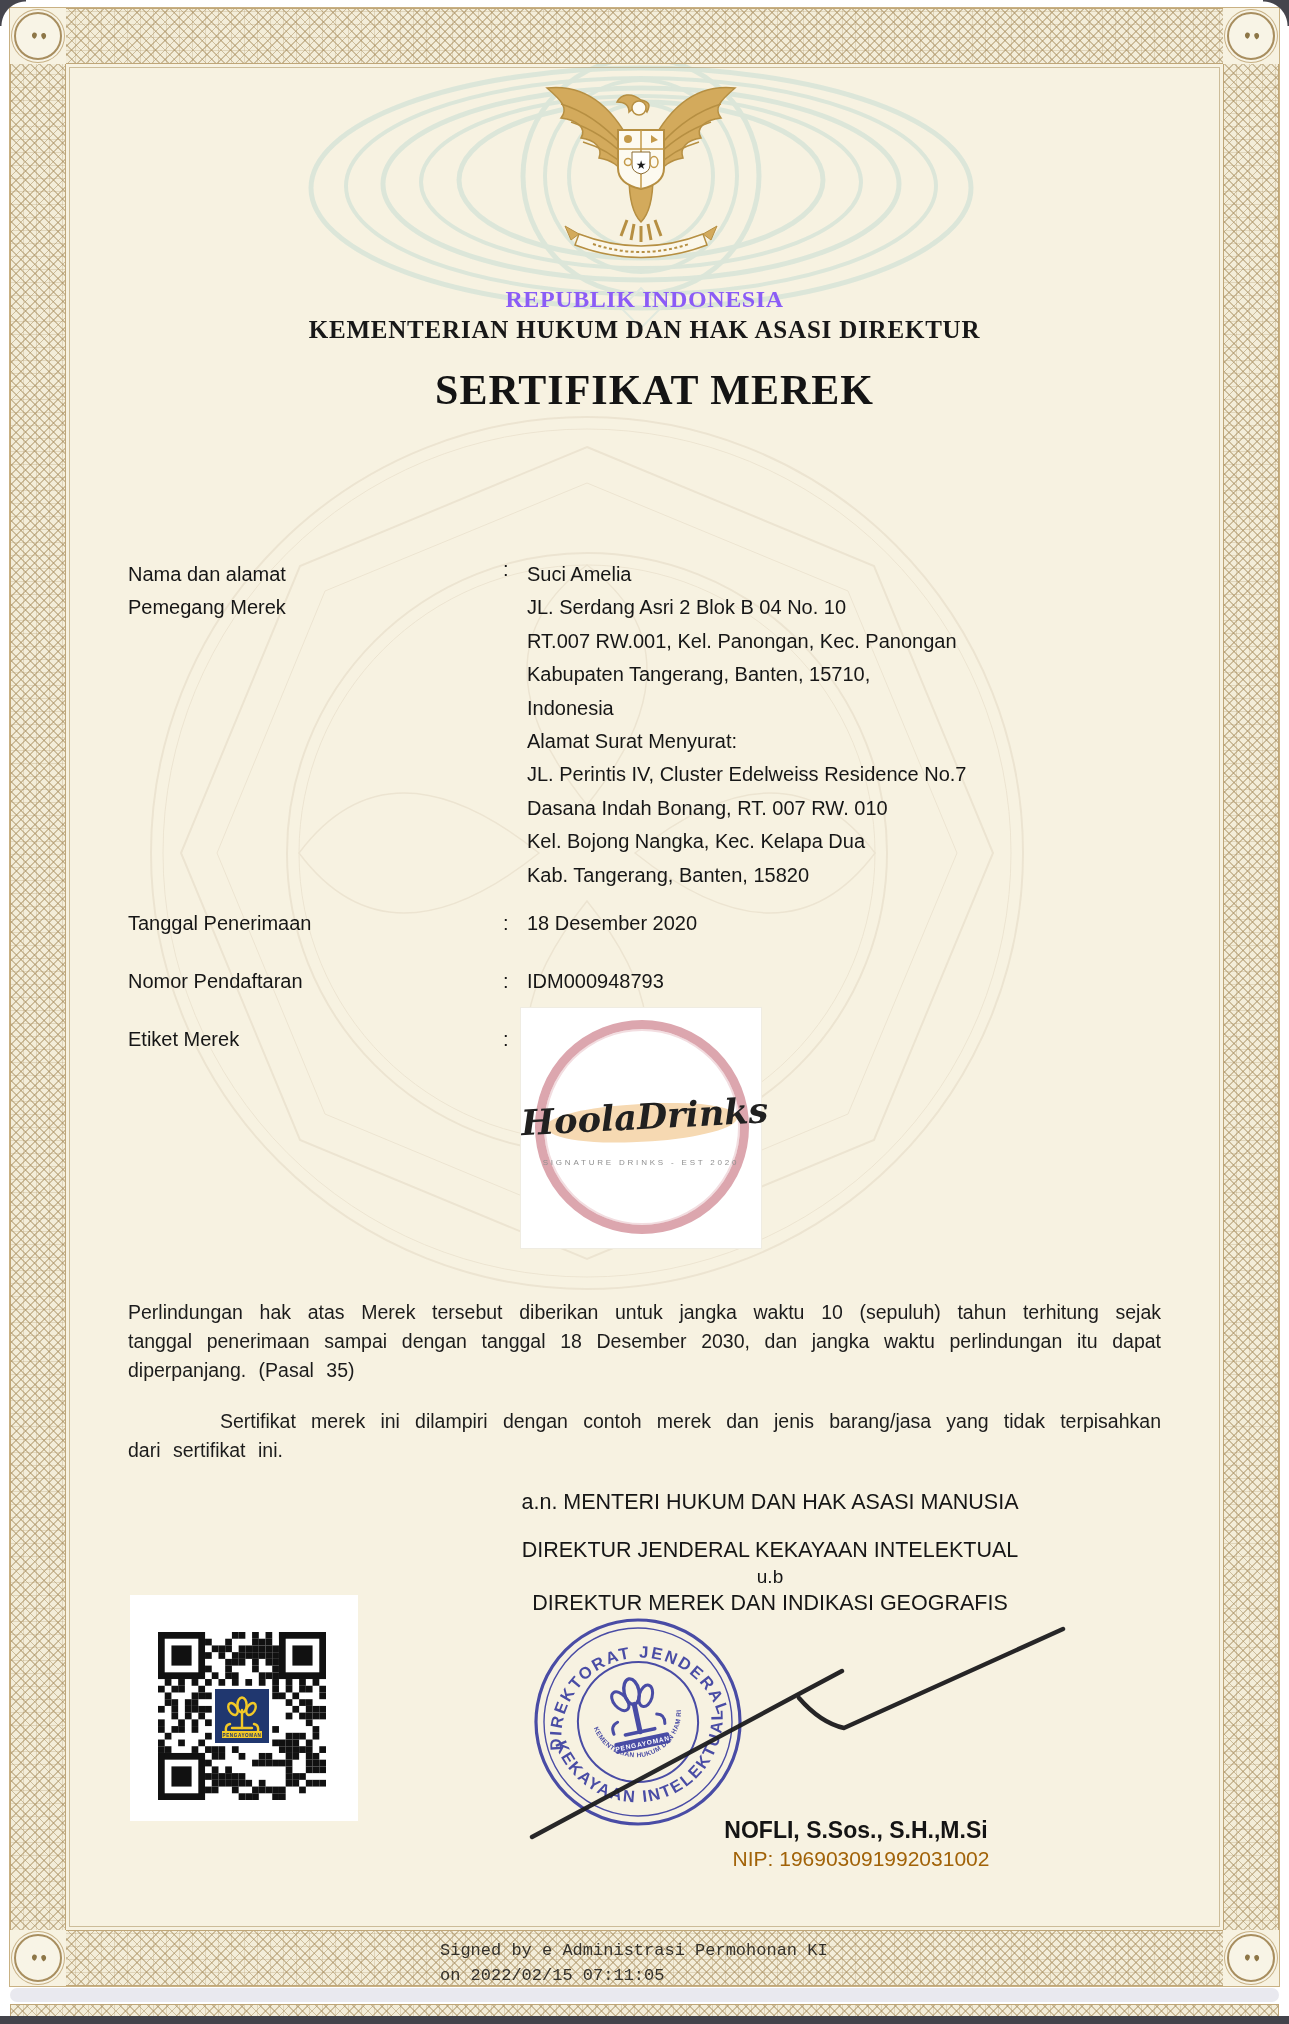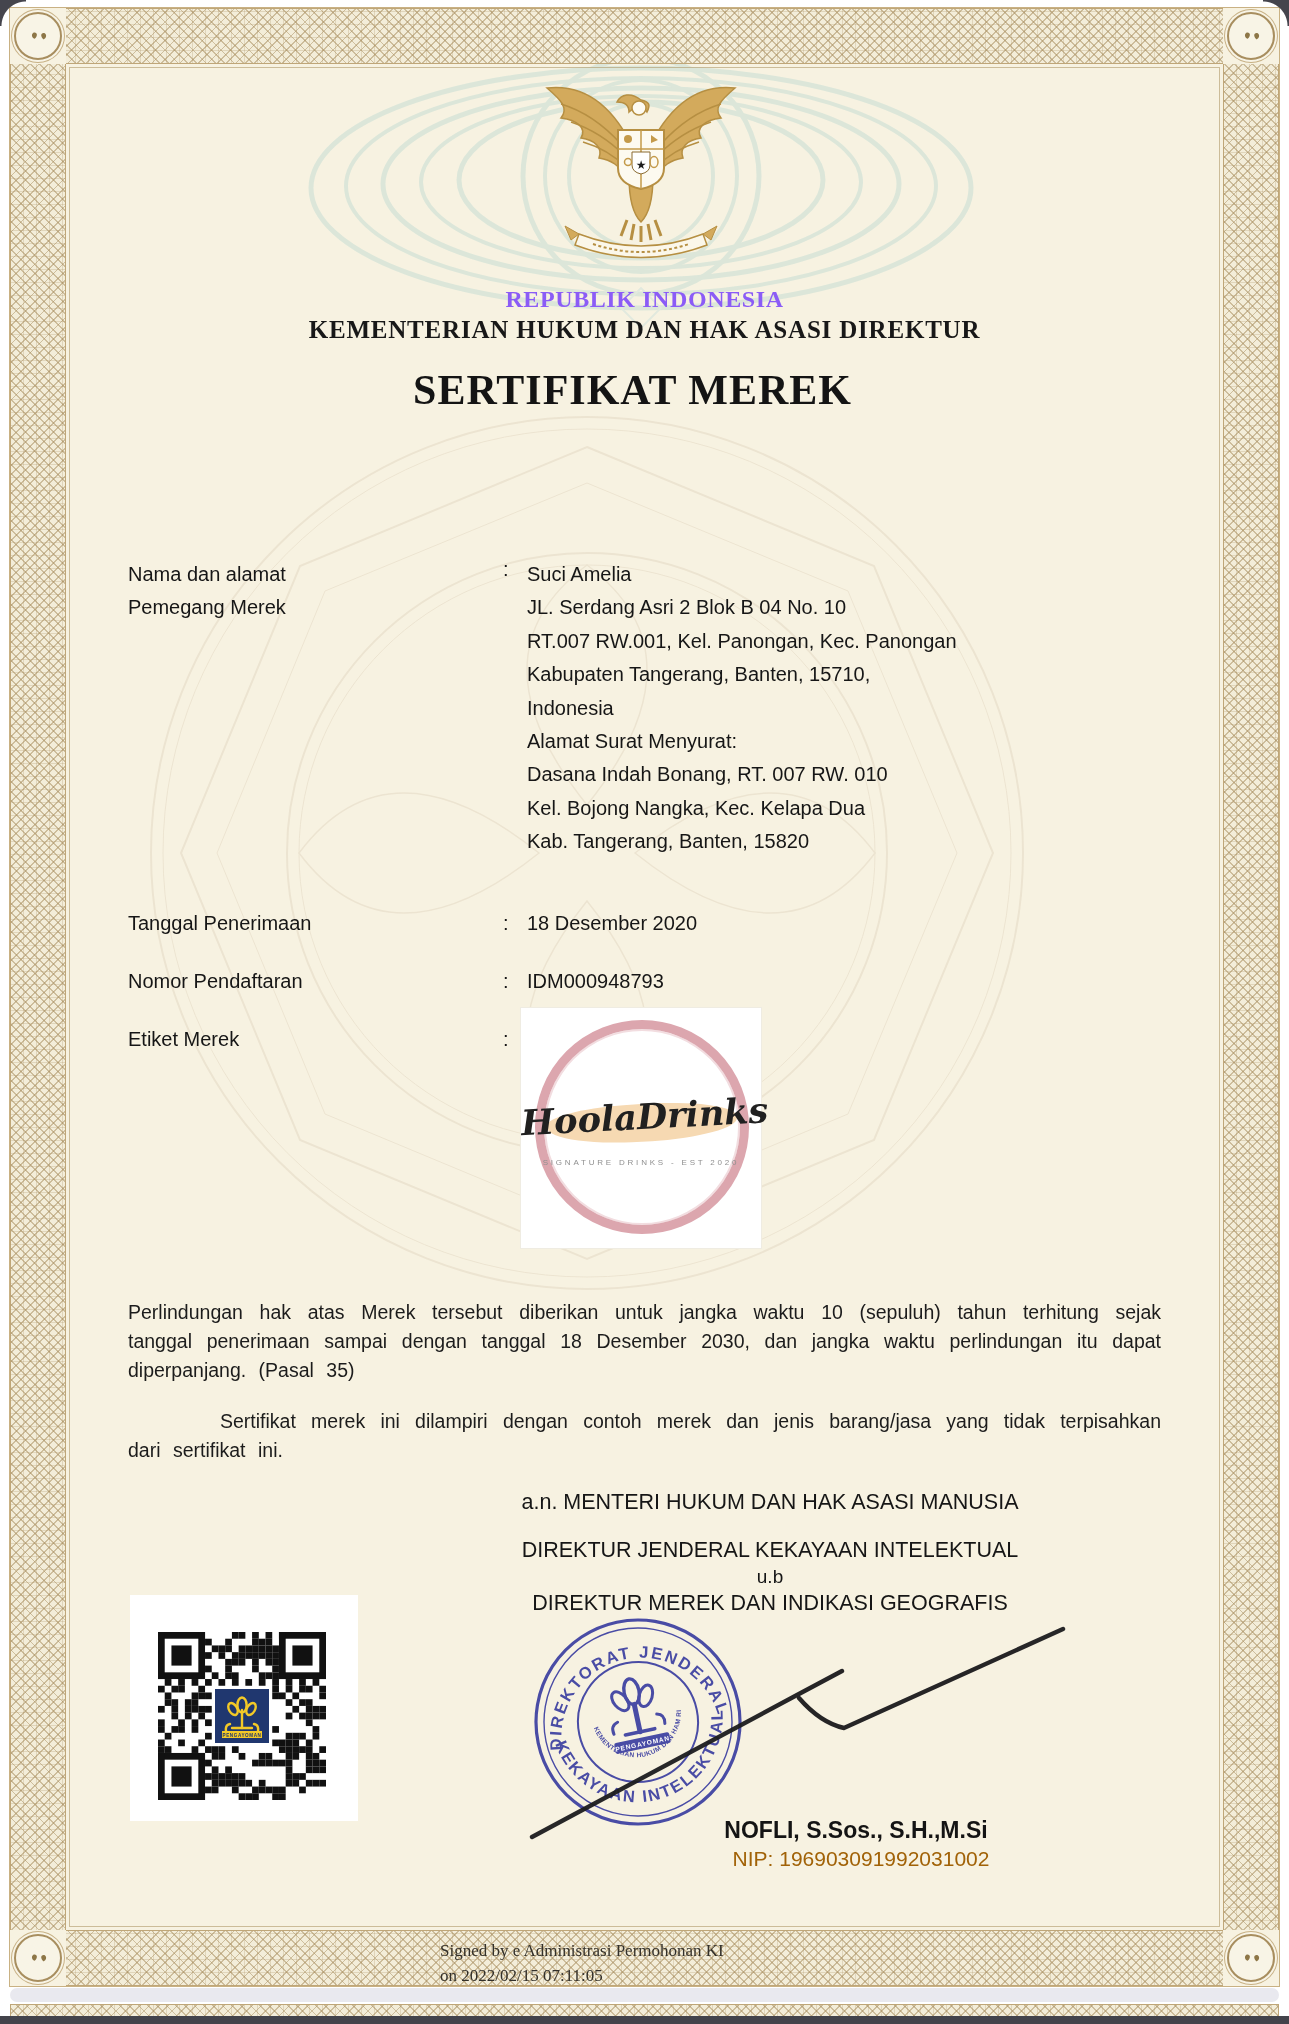--- a/index.html
+++ b/index.html
@@ -36,21 +36,21 @@
   .corner{width:56px;height:56px;background:#f7f2e1;z-index:4;display:flex;align-items:center;justify-content:center;}
   .corner .medallion{
     width:44px;height:44px;border-radius:50%;background:#f8f4e6;
     border:2px solid #a88e5f;box-shadow:0 0 0 2px #f8f4e6, 0 0 0 3px #c7b084;
     display:flex;align-items:center;justify-content:center;
   }
 
   
   .h-country{left:118px;top:278px;width:1033px;text-align:center;font-size:24px;font-weight:bold;letter-spacing:.6px;color:#8b5cf6;}
   .h-ministry{left:118px;top:308px;width:1033px;text-align:center;font-size:25px;font-weight:bold;letter-spacing:.8px;color:#181818;}
-  .h-title{left:106px;top:358px;width:1033px;text-align:center;font-size:42px;font-weight:bold;letter-spacing:1px;color:#141414;}
+  .h-title{left:128px;top:358px;width:1033px;text-align:center;font-size:42px;font-weight:bold;letter-spacing:1px;color:#141414;}
 
   .intro{left:118px;top:461px;width:1033px;font-size:19.5px;line-height:28.5px;color:#1c1c1c;text-align:justify;word-spacing:7px;}
 
   .flabel{font-size:20px;color:#161616;}
   .fcolon{font-size:20px;color:#161616;}
   .fvalue{font-size:20px;color:#161616;}
   .holder-lines div{height:33.4px;}
 
   .para{left:118px;width:1033px;font-size:19.5px;line-height:29px;color:#1c1c1c;text-align:justify;word-spacing:7px;}
 
@@ -64,21 +64,21 @@
   
   .logo-box{left:510px;top:999px;width:240px;height:240px;background:#ffffff;border:1px solid #efece2;z-index:4;}
   .logo-ring{left:14px;top:12px;width:196px;height:196px;border-radius:50%;border:9px solid #dca6ae;box-shadow:inset 0 0 0 2px #f2dde0;}
   .logo-brush{left:26px;top:96px;width:190px;height:38px;background:#f6d9b2;border-radius:45% 55% 50% 60%;transform:rotate(-4deg);}
   .logo-brand{left:0;top:88px;width:240px;text-align:center;font-family:"DejaVu Serif",serif;font-style:italic;font-weight:bold;font-size:35px;color:#202020;transform:rotate(-3deg);}
   .logo-tagline{left:0;top:150px;width:240px;text-align:center;font-size:8px;letter-spacing:2.8px;color:#8f8f8f;}
 
   
   .qr-box{left:120px;top:1587px;width:228px;height:226px;background:#ffffff;z-index:5;}
 
-  .footer-line{font-family:Liberation Serif, serif;font-size:17px;color:#33302a;z-index:5;}
+  .footer-line{font-family:Liberation Mono, monospace;font-size:17px;color:#33302a;z-index:5;}
 
   .page-gap{left:10px;top:1988px;width:1269px;height:14px;background:#e9e9ef;border-radius:7px;}
   .next-page{left:10px;top:2004px;width:1269px;height:14px;}
   .dark-bar{left:0;top:2016px;width:1289px;height:8px;background:#43434b;}
   .corner-dark{width:26px;height:26px;z-index:10;}
   .corner-dark.tl{left:0;top:0;background:radial-gradient(circle at 26px 26px, transparent 24px, #45454d 25px);}
   .corner-dark.tr{right:0;top:0;background:radial-gradient(circle at 0 26px, transparent 24px, #45454d 25px);}
 </style>
 </head>
 <body>
@@ -198,20 +198,21 @@
     <div>Pemegang Merek</div>
   </div>
   <div class="abs sans fcolon" style="left:493px;top:550px;z-index:4">:</div>
   <div class="abs sans fvalue holder-lines" style="left:517px;top:550px;z-index:4;line-height:33.4px">
     <div>Suci Amelia</div>
     <div>JL. Serdang Asri 2 Blok B 04 No. 10</div>
     <div>RT.007 RW.001, Kel. Panongan, Kec. Panongan</div>
     <div>Kabupaten Tangerang, Banten, 15710,</div>
     <div>Indonesia</div>
     <div>Alamat Surat Menyurat:</div>
+    <div>JL. Perintis IV, Cluster Edelweiss Residence No.7</div>
     <div>Dasana Indah Bonang, RT. 007 RW. 010</div>
     <div>Kel. Bojong Nangka, Kec. Kelapa Dua</div>
     <div>Kab. Tangerang, Banten, 15820</div>
   </div>
 
   <div class="abs sans flabel" style="left:118px;top:904px;z-index:4">Tanggal Penerimaan</div>
   <div class="abs sans fcolon" style="left:493px;top:904px;z-index:4">:</div>
   <div class="abs sans fvalue" style="left:517px;top:904px;z-index:4">18 Desember 2020</div>
 
   <div class="abs sans flabel" style="left:118px;top:962px;z-index:4">Nomor Pendaftaran</div>

